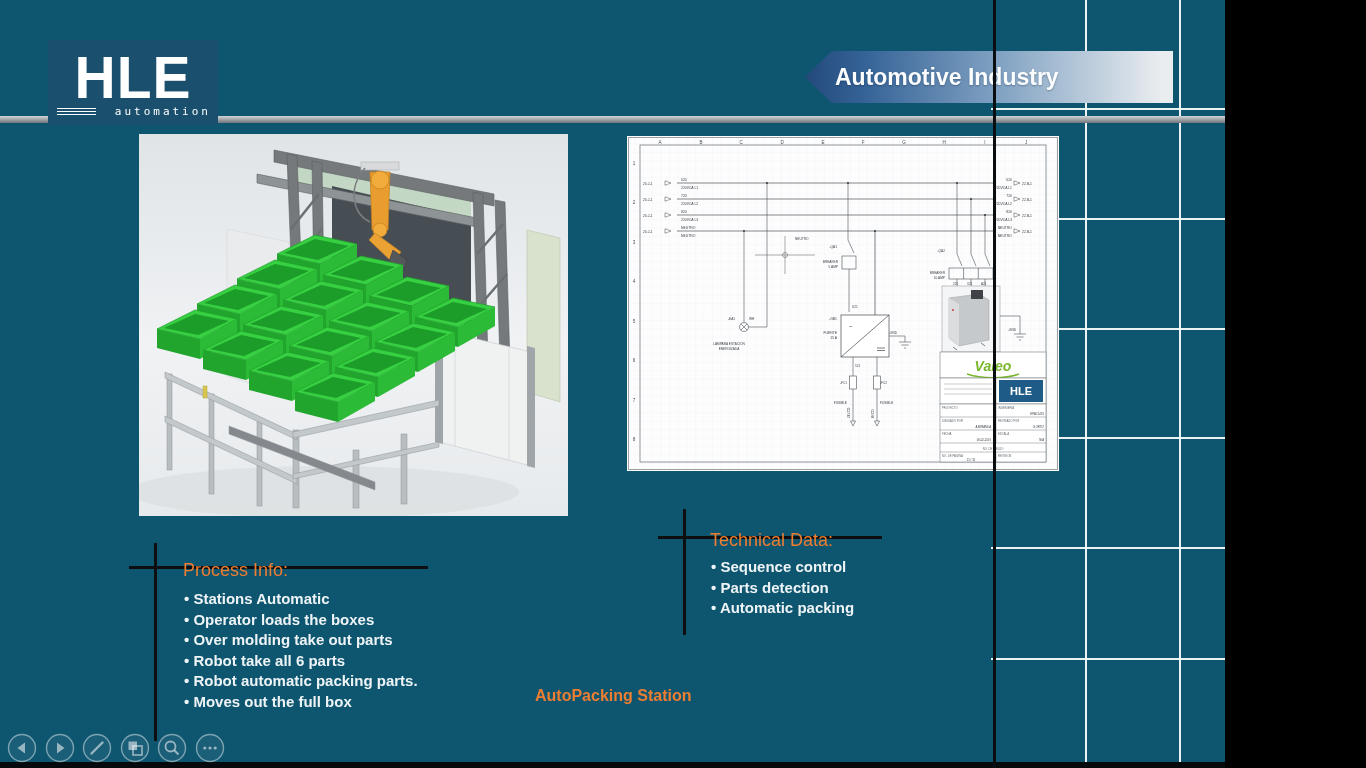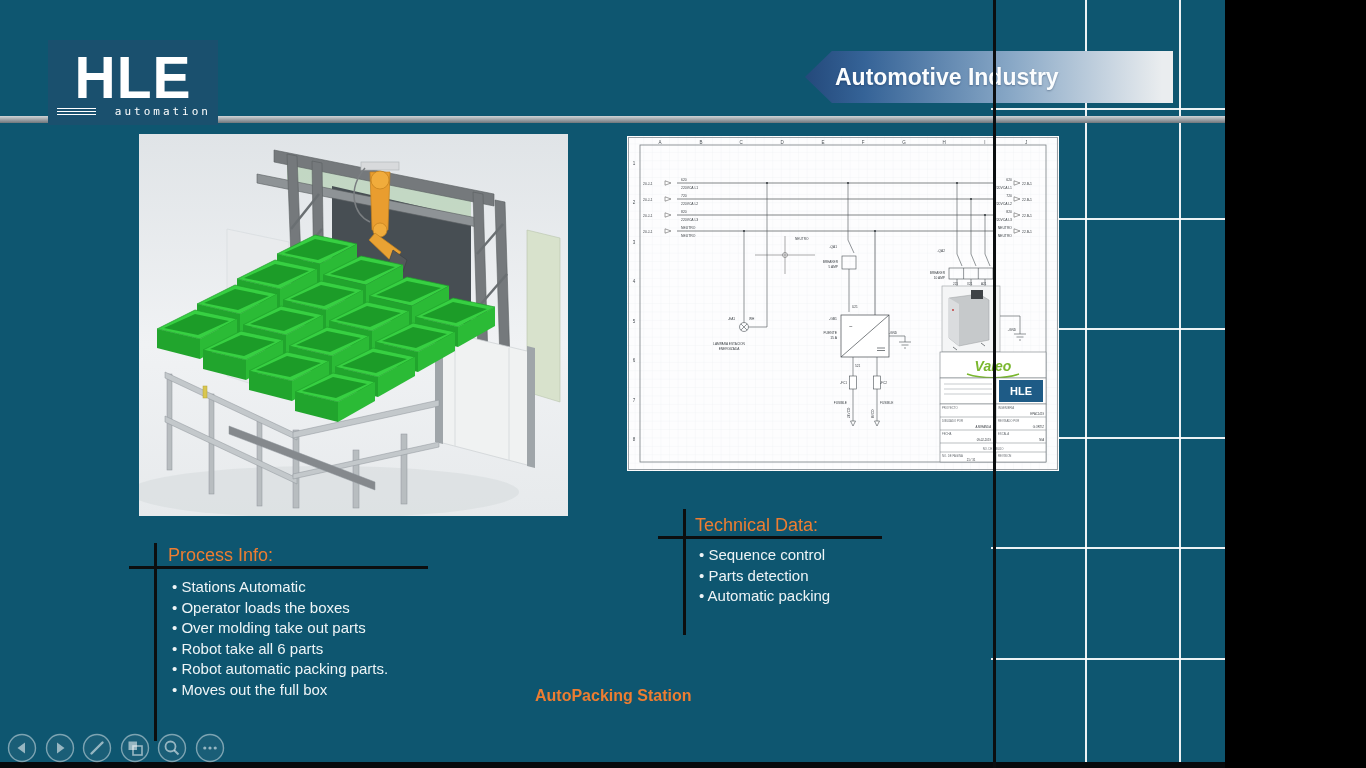--- a/index.html
+++ b/index.html
@@ -27,22 +27,22 @@
           background:linear-gradient(90deg,#24497B 0%,#356397 16%,#86A6C5 55%,#EAEDEF 97%);
           display:flex;align-items:center;padding-left:0;}
   .banner span{margin-left:30px;color:#FBFDFE;font-weight:bold;font-size:23px;
                text-shadow:0 1px 2px rgba(10,30,60,.35);}
   
   .machine{position:absolute;left:139px;top:134px;width:429px;height:382px;z-index:2;}
   .schematic{position:absolute;left:627px;top:136px;width:432px;height:335px;z-index:2;}
   
   .vrule{position:absolute;width:2.5px;background:#0C0E0F;z-index:4;}
   .hrule{position:absolute;height:2.5px;background:#0C0E0F;z-index:4;}
-  .sect-title{position:absolute;margin:0;font-weight:400;font-size:18px;color:#ED7D31;z-index:4;}
-  .bullets{position:absolute;margin:4px;padding:0;list-style:none;z-index:4;}
+  .sect-title{position:absolute;margin:15px;font-weight:400;font-size:18px;color:#ED7D31;z-index:4;}
+  .bullets{position:absolute;margin:16px;padding:0;list-style:none;z-index:4;font-weight:bold;}
   .bullets li{font-size:15px;line-height:20.6px;color:#EEF4F6;}
   .bullets li::before{content:"• ";}
   .caption{position:absolute;left:535px;top:687px;margin:0;font-size:16px;font-weight:bold;
            color:#ED7D31;z-index:4;}
   
   .toolbar{position:absolute;left:7px;top:733px;display:flex;gap:7.5px;z-index:7;}
   .nav-btn{width:30px;height:30px;padding:0;border:none;background:transparent;cursor:pointer;}
   .nav-btn svg{display:block;}
   
   .black-vline{position:absolute;left:993px;top:0;width:3px;height:768px;background:#0B0E10;z-index:6;}

